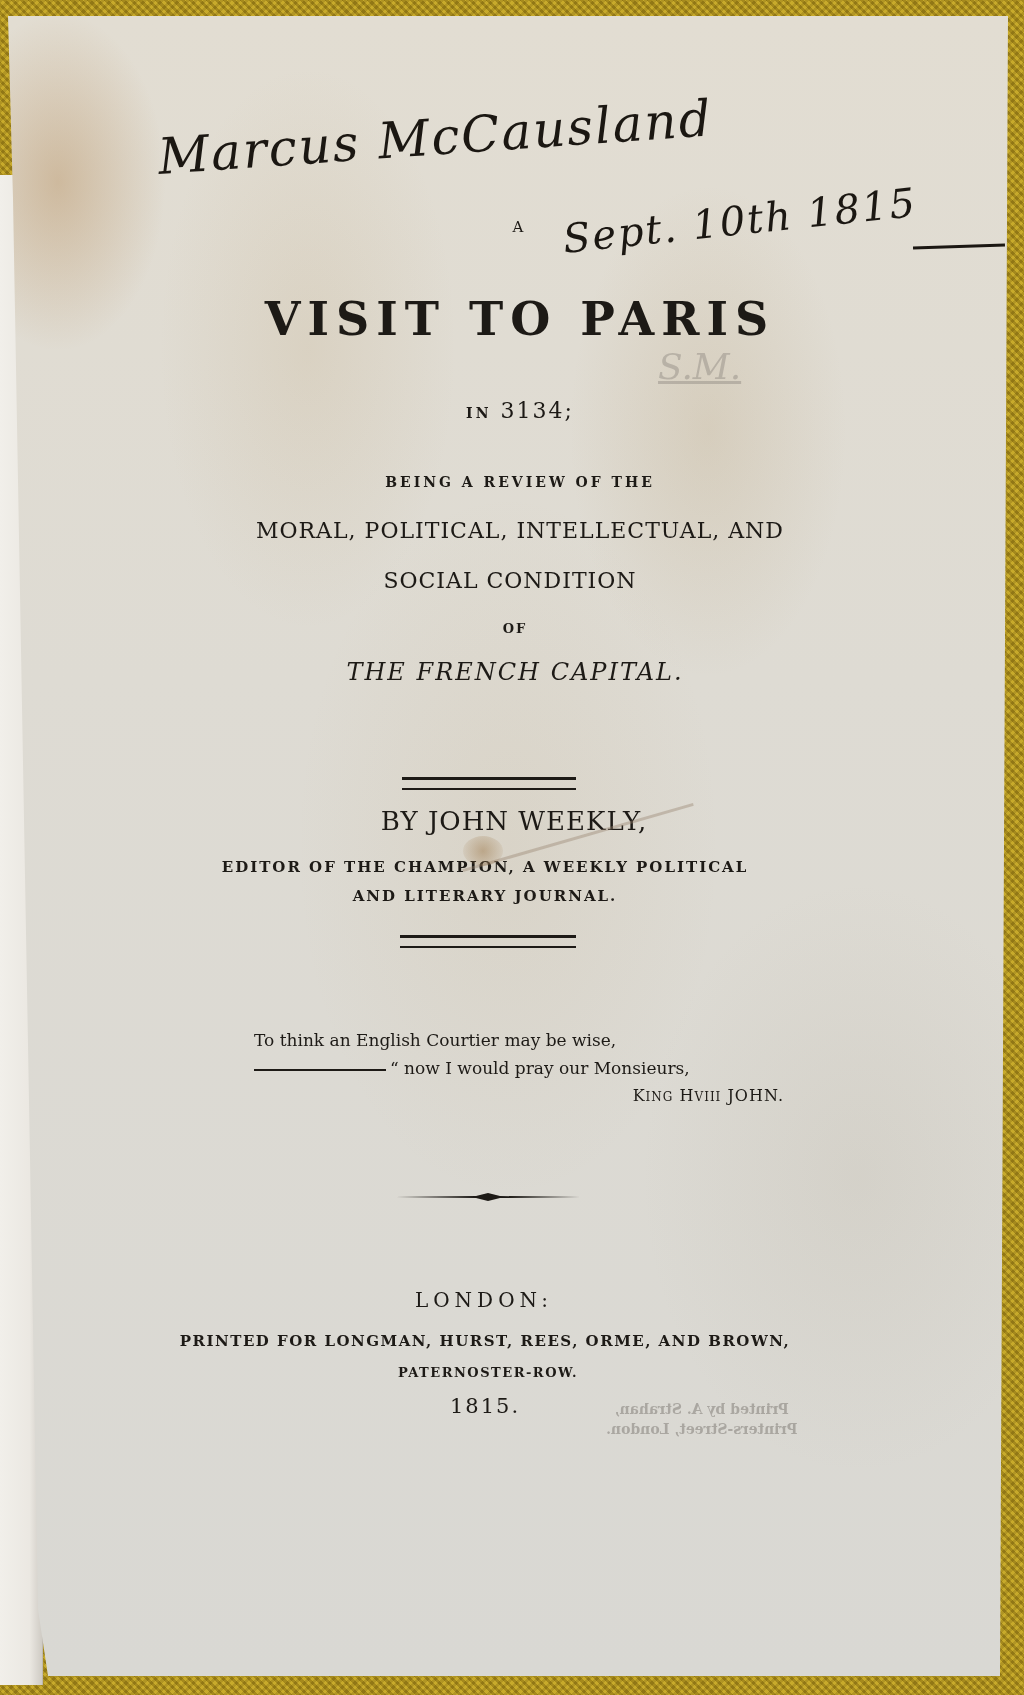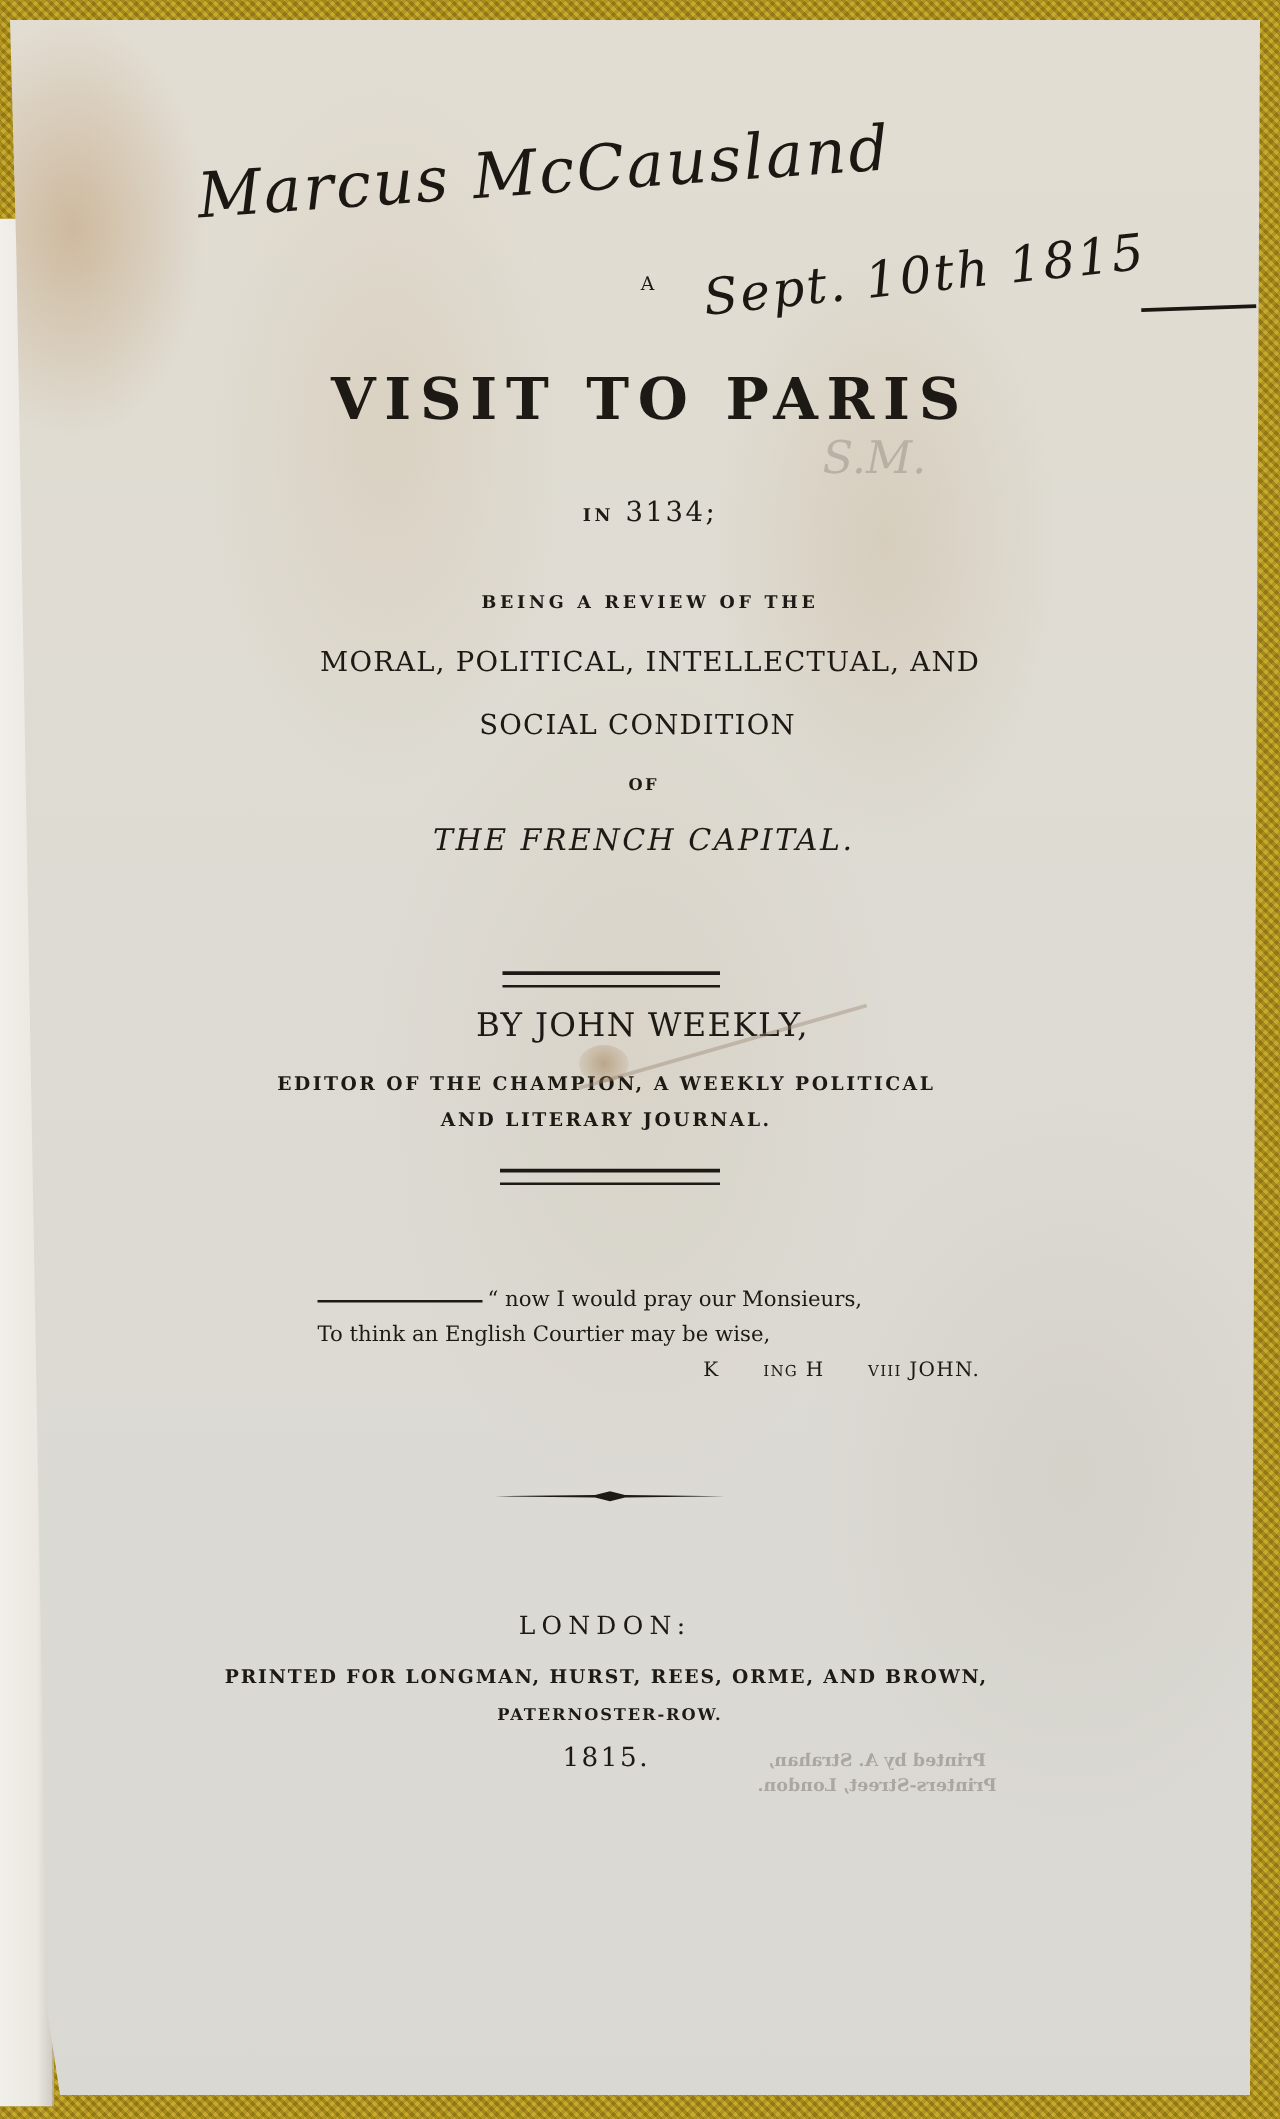--- a/index.html
+++ b/index.html
@@ -27,21 +27,21 @@
         linear-gradient(180deg, #e2ddd2 0%, #dedbd3 40%, #d9d8d3 100%);
       clip-path: polygon(0 0, 100% 0, 99.2% 100%, 4% 100%, 3% 96%, 0.5% 11%);
     }
     .inscription {
       position: absolute; font-family: "DejaVu Serif", serif; font-style: italic;
       color: #1b1712; letter-spacing: 2px;
     }
     .insc-name { left: 150px; top: 112px; font-size: 50px; transform: rotate(-4deg); transform-origin: left center; }
     .insc-date { left: 555px; top: 200px; font-size: 40px; transform: rotate(-6deg); transform-origin: left center; }
     .insc-dash { position: absolute; left: 905px; top: 229px; width: 92px; height: 3px; background: #1b1712; transform: rotate(-2deg); }
-    .pencil { position: absolute; left: 650px; top: 330px; font-size: 36px; font-style: italic; color: rgba(120,115,110,0.35); font-family: "DejaVu Serif", serif; }
+    .pencil { position: absolute; left: 650px; top: 330px; font-size: 36px; font-style: italic; color: rgba(120,115,110,0.35); font-family: "DejaVu Serif", serif; text-decoration: underline; }
     .center { position: absolute; left: 0; width: 1024px; text-align: center; color: #1d1a16; }
     .t-a { top: 202px; font-size: 15px; left: -2px; }
     .t-visit { top: 276px; font-size: 46px; font-weight: bold; letter-spacing: 7px; font-family: "DejaVu Serif", serif; }
     .t-in { top: 382px; font-size: 22px; letter-spacing: 2px; }
     .t-in .sc { font-size: 14px; font-weight: bold; letter-spacing: 3px; text-align: center; }
     .t-being { top: 458px; font-size: 14px; letter-spacing: 3px; font-weight: bold; }
     .t-moral { top: 502px; font-size: 22px; letter-spacing: 1px; }
     .t-social { top: 552px; font-size: 22px; letter-spacing: 1px; left: -10px; }
     .t-of { top: 605px; font-size: 13px; font-weight: bold; letter-spacing: 2px; left: -5px; }
     .t-french { top: 642px; font-size: 24px; font-style: italic; letter-spacing: 2px; left: -5px; }
@@ -49,21 +49,21 @@
     .rule1 { left: 394px; top: 761px; width: 174px; }
     .rule2 { left: 392px; top: 919px; width: 176px; }
     .t-by { top: 790px; font-size: 26px; letter-spacing: 1px; left: -6px; }
     .t-editor { top: 842px; font-size: 15px; font-weight: bold; letter-spacing: 2px; left: -35px; }
     .t-literary { top: 871px; font-size: 15px; font-weight: bold; letter-spacing: 2px; left: -35px; }
     .stain { position: absolute; left: 450px; top: 820px; width: 240px; height: 3px; background: rgba(150,130,110,0.4); transform: rotate(-16deg); }
     .stain-spot { position: absolute; left: 455px; top: 820px; width: 40px; height: 30px; border-radius: 50%; background: radial-gradient(circle, rgba(150,110,60,0.45), rgba(150,110,60,0)); }
     .quote { position: absolute; left: 246px; top: 1010px; width: 540px; font-size: 17px; color: #1d1a16; line-height: 28px; font-family: "DejaVu Serif", serif; }
     .quote .dash { display: inline-block; width: 132px; height: 2px; background: #1d1a16; vertical-align: middle; margin-right: 4px; }
     .quote .attrib { text-align: right; padding-right: 10px; font-size: 16px; letter-spacing: 1px; }
-    .quote .attrib .sc { font-size: 12px; margin-left: 35px; }
+    .quote .attrib .sc { font-size: 12px; }
     .fleuron { position: absolute; left: 388px; top: 1176px; width: 184px; height: 10px; }
     .t-london { top: 1272px; font-size: 20px; letter-spacing: 5px; left: -36px; }
     .t-printed { top: 1316px; font-size: 15px; font-weight: bold; letter-spacing: 1.5px; left: -35px; }
     .t-pater { top: 1349px; font-size: 13px; font-weight: bold; letter-spacing: 1.5px; left: -32px; }
     .t-year { top: 1378px; font-size: 21px; letter-spacing: 2px; left: -35px; }
     .offset {
       position: absolute; left: 598px; top: 1383px; font-size: 14px; line-height: 20px;
       color: rgba(80,75,70,0.35); transform: scaleX(-1); font-weight: bold; text-align: center;
       font-family: "DejaVu Serif", serif;
     }
@@ -100,22 +100,22 @@
     <span>JOHN WEEKLY,</span>
   </div>
   <div class="center t-editor">EDITOR OF THE CHAMPION, A WEEKLY POLITICAL</div>
   <div class="center t-literary">AND LITERARY JOURNAL.</div>
   <div class="stain"></div>
   <div class="stain-spot"></div>
 
   <div class="rule-double rule2"></div>
 
   <div class="quote">
+    <div>To think an English Courtier may be wise,</div>
     <div><span class="dash"></span><span>“ now I would pray our Monsieurs,</span></div>
-    <div>To think an English Courtier may be wise,</div>
     <div class="attrib">
       <span>K</span><span class="sc">ING</span>
       <span>H</span><span class="sc">VIII</span>
       <span>JOHN.</span>
     </div>
   </div>
 
   <svg class="fleuron" viewBox="0 0 184 10" preserveAspectRatio="none">
     <path d="M0 5 L80 4 L92 1 L104 4 L184 5 L104 6 L92 9 L80 6 Z" fill="#1d1a16"></path>
   </svg>

